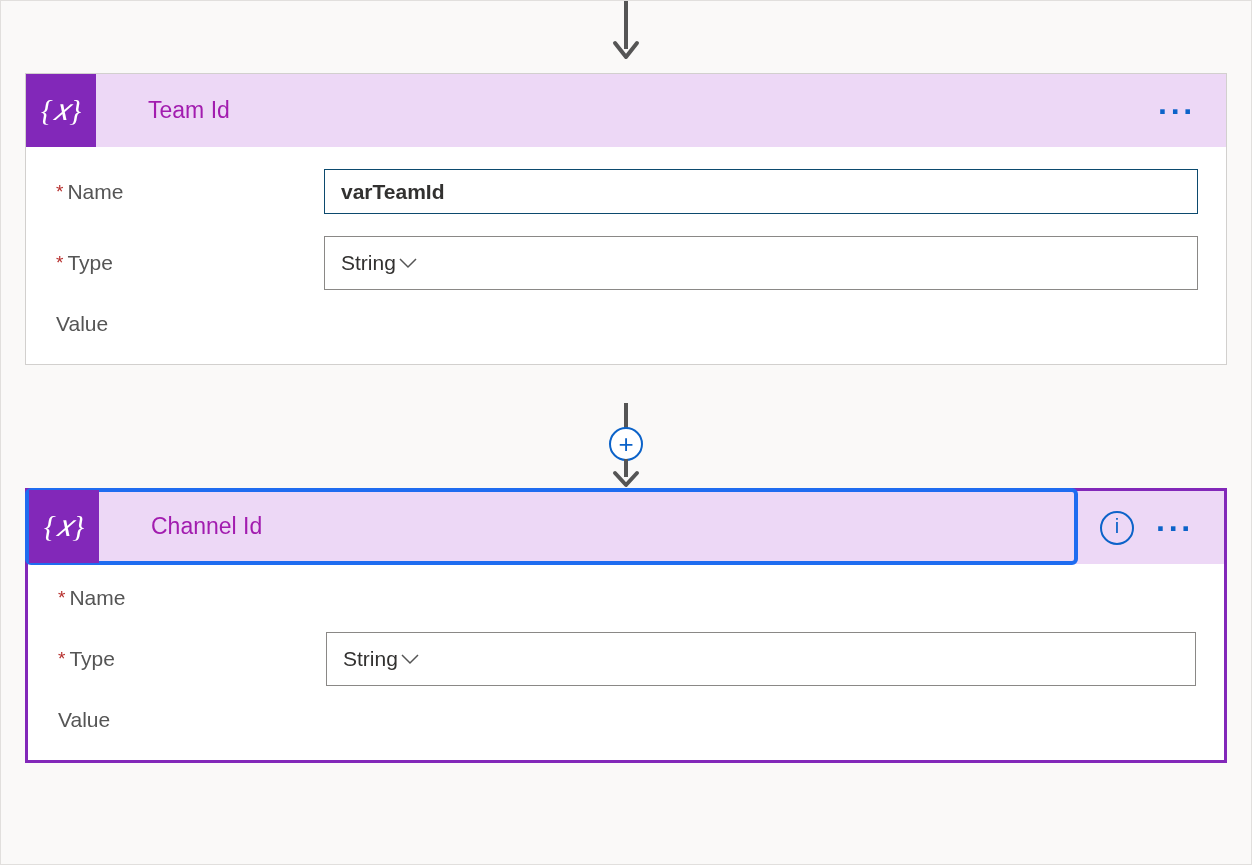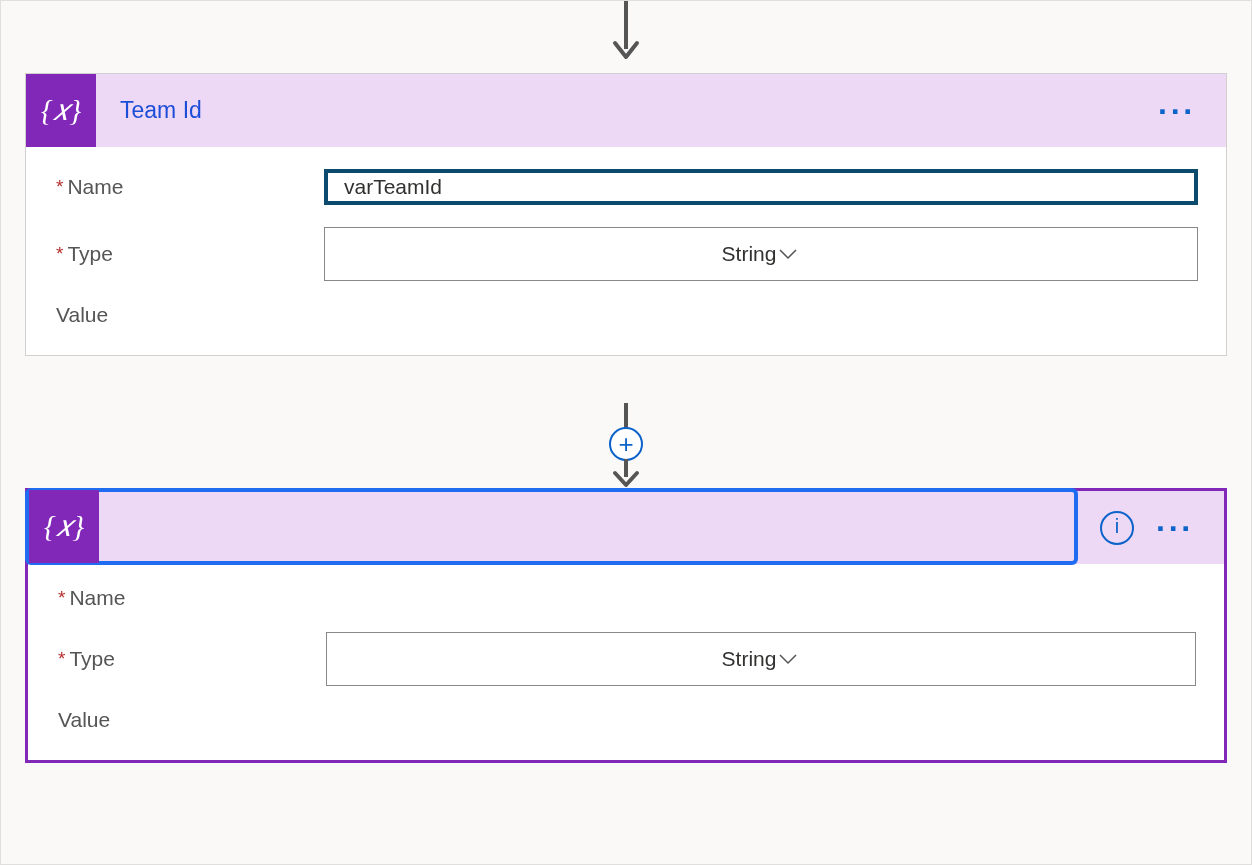--- a/index.html
+++ b/index.html
@@ -74,23 +74,23 @@
     min-height: 73px;
   }
   .var-icon {
     color: #fff;
     font-family: "Times New Roman", serif;
     font-style: italic;
     font-size: 30px;
     white-space: nowrap;
   }
   .card-title {
-    padding-left: 24px;
+    padding-left: 52px;
     font-size: 23px;
-    color: #1d4ed8;
+    color: #a21caf;
     flex: 1;
   }
   .header-actions {
     display: flex;
     align-items: center;
     gap: 22px;
     padding-right: 30px;
     padding-left: 22px;
   }
   .info-icon {
@@ -133,42 +133,43 @@
     display: flex;
     align-items: center;
   }
   .field-label .req {
     color: #b62f2d;
     margin-right: 4px;
     font-size: 19px;
   }
   .field-input {
     flex: 1;
-    height: 36px;
-    border: 4px solid #0c4a6e;
+    height: 45px;
+    border: 1px solid #0c4a6e;
     padding: 0 16px;
     font-size: 21px;
     color: #323130;
     background: #fff;
     display: flex;
     align-items: center;
     font-family: inherit;
     outline: none;
+    font-weight: bold;
   }
   .field-select {
     flex: 1;
     height: 54px;
     border: 1px solid #8a8886;
     padding: 0 16px;
     font-size: 21px;
     color: #323130;
     background: #fff;
     display: flex;
     align-items: center;
-    justify-content: center;
+    justify-content: flex-start;
     cursor: pointer;
   }
   .chevron {
     width: 24px;
     height: 24px;
     display: flex;
     align-items: center;
     justify-content: center;
   }
   .connector {
@@ -279,20 +280,21 @@
       </svg>
     </div>
   </div>
 
   <div class="card card-2">
     <div class="card-header">
       <div class="card-header-inner">
         <div class="icon-box">
           <span class="var-icon">{𝑥}</span>
         </div>
+        <div class="card-title">Channel Id</div>
       </div>
       <div class="header-actions">
         <div class="info-icon">
             <span>i</span>
           </div>
         <div class="more-icon">···</div>
       </div>
     </div>
     <div class="card-body">
       <div class="field-row">

